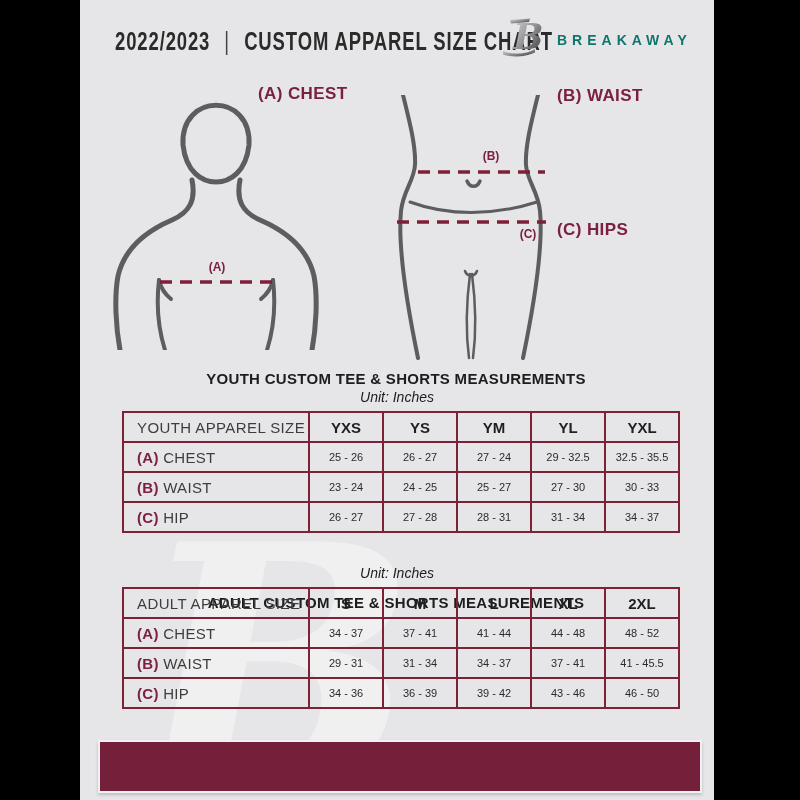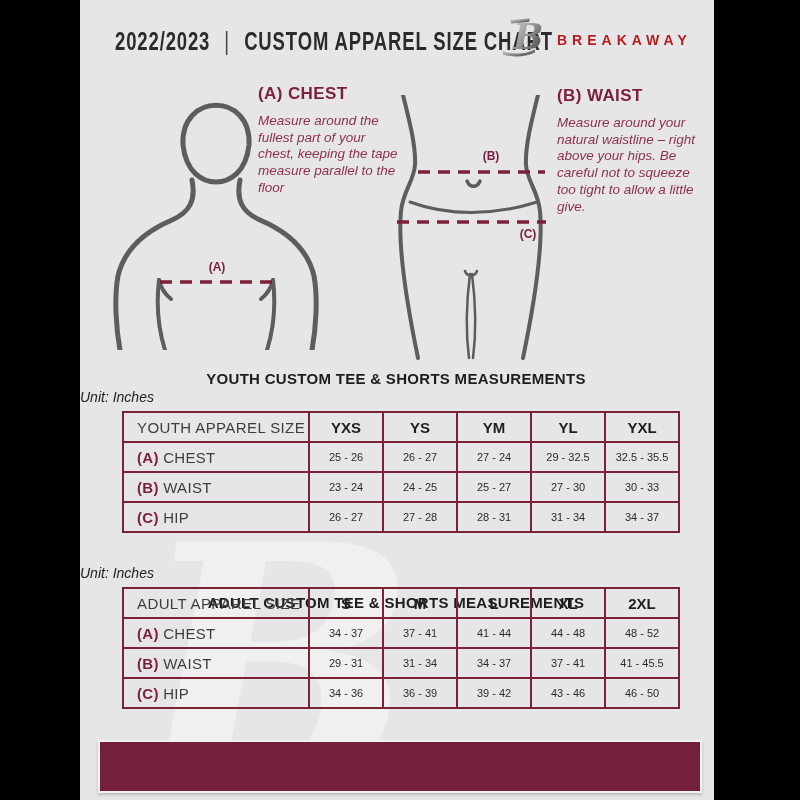--- a/index.html
+++ b/index.html
@@ -7,35 +7,35 @@
          font-family:"Liberation Sans",sans-serif;}
   .page{position:absolute;left:80px;top:0;width:634px;height:800px;background:#e6e6e8;overflow:hidden;}
 
   
   .masthead{position:absolute;left:35px;top:24px;height:34px;display:flex;align-items:center;gap:16px;
             transform:scale(0.88,1.22);transform-origin:left center;z-index:2;}
   .masthead span{font-weight:bold;font-size:21px;letter-spacing:1px;color:#2b2b2b;white-space:nowrap;}
   .masthead .sep{font-weight:normal;color:#444;}
   .logo-svg{position:absolute;left:420px;top:13px;width:48px;height:48px;z-index:2;}
   .brand-name{position:absolute;left:477px;top:32px;font-weight:bold;font-size:14px;
-              letter-spacing:5px;color:#b91c1c;z-index:2;}
+              letter-spacing:5px;color:#0f766e;z-index:2;}
 
   
   .fig{position:absolute;z-index:1;}
   .fig-label{position:absolute;font-weight:bold;font-size:12px;color:#7c2040;z-index:2;transform:translateX(-50%);}
 
   
   .guide-block{position:absolute;z-index:2;}
   .guide-heading{font-weight:bold;font-size:17px;letter-spacing:.4px;color:#7c2040;}
   .guide-text{margin-top:9px;font-style:italic;font-size:13.5px;line-height:1.24;color:#8d3149;white-space:pre-line;}
 
   
   .sec-title{position:absolute;left:0;width:632px;text-align:center;font-weight:bold;
              font-size:15px;letter-spacing:.3px;color:#1d1d1d;z-index:2;}
-  .sec-unit{position:absolute;left:0;width:634px;font-style:italic;
+  .sec-unit{position:absolute;left:0;width:634px;text-align:center;font-style:italic;
             font-size:14px;color:#1d1d1d;z-index:2;}
 
   
   .size-table{position:absolute;left:42px;width:558px;border-collapse:collapse;table-layout:fixed;z-index:2;}
   .size-table th,.size-table td{border:2px solid #7d2137;height:28px;padding:0;text-align:center;
             font-size:11px;color:#2b2b2b;background:transparent;}
   .size-table th{font-weight:bold;font-size:15px;color:#1f1f1f;}
   .size-table th.lbl{font-weight:normal;font-size:15px;color:#3d3d3d;letter-spacing:.4px;}
   .size-table .lbl{text-align:left;padding-left:13px;margin-top:48px;}
   .size-table td.lbl{font-size:15px;color:#3d3d3d;letter-spacing:.3px;}
@@ -101,27 +101,26 @@
         <path d="M 79 179 C 83 210 83 240 80 263" stroke-width="2.5"></path>
       </g>
       <path d="M 25 77 L 152 77" stroke="#7e1f38" stroke-width="3.5" stroke-dasharray="12 8" fill="none"></path>
       <path d="M 4 127 L 153 127" stroke="#7e1f38" stroke-width="3.5" stroke-dasharray="12 8" fill="none"></path>
     </svg>
     <span class="fig-label" style="left:411px;top:149px;">(B)</span>
     <span class="fig-label" style="left:448px;top:227px;">(C)</span>
 
     <div class="guide-block" style="left:178px;top:84px;width:145px;">
       <div class="guide-heading">(A) CHEST</div>
-      <div class="guide-text">Measure around the fullest part of your chest, keeping the tape measure parallel to the floor</div>
     </div>
     <div class="guide-block" style="left:477px;top:86px;width:152px;">
       <div class="guide-heading">(B) WAIST</div>
-      <div class="guide-text">Measure around your natural waistline – right above your hips. Be careful not to squeeze too tight to allow a little give.</div>
     </div>
     <div class="guide-block" style="left:477px;top:220px;width:158px;">
+      <div class="guide-heading">(C) HIPS</div>
     </div>
 
     <div class="sec-title" style="top:370px;">YOUTH CUSTOM TEE &amp; SHORTS MEASUREMENTS</div>
     <div class="sec-unit" style="top:389px;">Unit: Inches</div>
     <table class="size-table" style="top:411px;">
       <colgroup>
           <col style="width:186px">
           <col>
           <col>
           <col>

